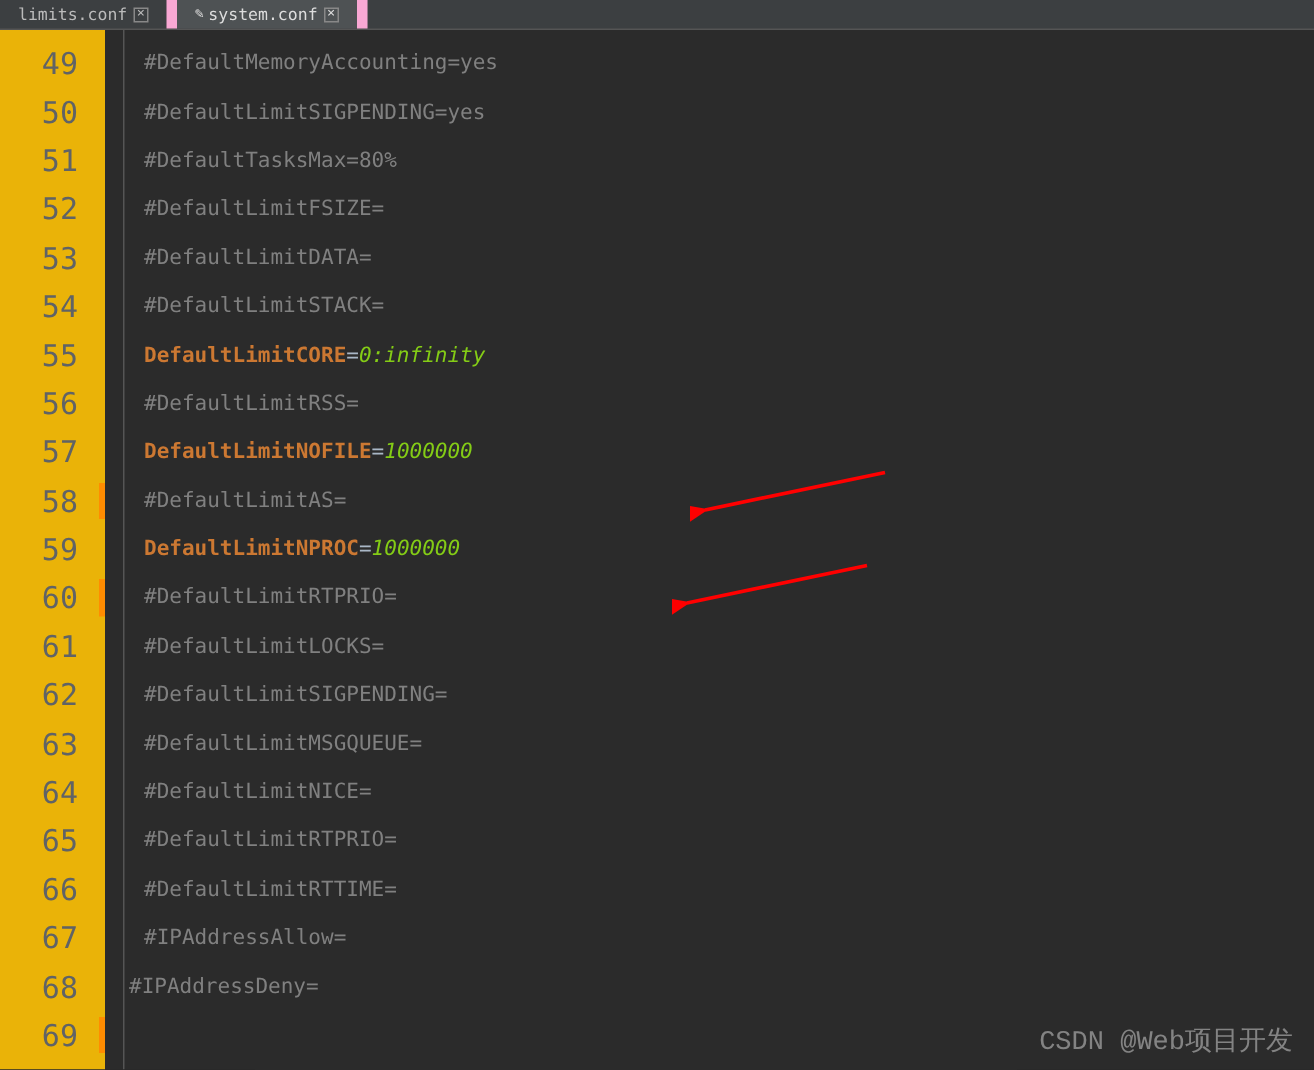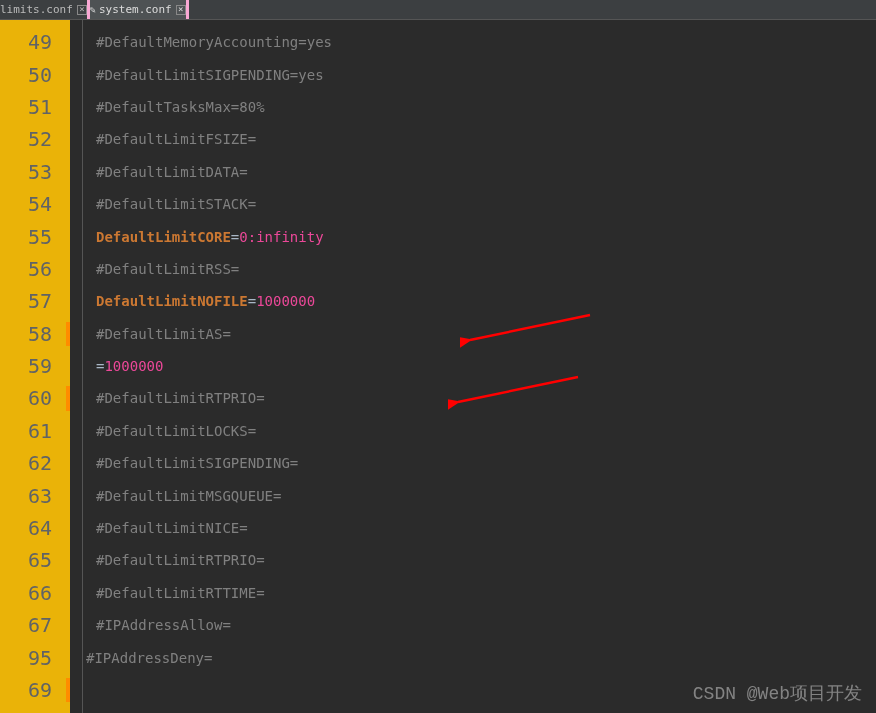--- a/index.html
+++ b/index.html
@@ -13,24 +13,24 @@
 }
 .tabs {
   display: flex;
   background: #3c3f41;
   height: 20px;
   border-bottom: 1px solid #555;
 }
 .tab {
   display: flex;
   align-items: center;
-  padding: 0 0;
+  padding: 0 12px;
   font-size: 11px;
   color: #bbb;
-  border-right: 3px solid #f9a8d4;
+  border-right: 7px solid #f9a8d4;
   cursor: pointer;
   height: 100%;
 }
 .tab.active {
   background: #4e5254;
   color: #ddd;
 }
 .tab-close {
   margin-left: 4px;
   font-size: 9px;
@@ -92,21 +92,21 @@
 .code-line {
   height: 32.4px;
   display: flex;
   align-items: center;
   font-size: 14px;
   white-space: pre;
 }
 .comment { color: #808080; }
 .key { color: #cc7832; font-weight: bold; }
 .eq { color: #a9b7c6; }
-.val { color: #ec4899; }
+.val { color: #84cc16; font-style: italic; }
 .watermark {
   position: absolute;
   bottom: 8px;
   right: 14px;
   color: rgba(220,220,220,0.5);
   font-size: 18px;
   font-family: Liberation Mono, monospace;
 }
 .arrow {
   position: absolute;
@@ -145,21 +145,21 @@
       <div class="gutter-line">58<div class="modified-marker"></div></div>
       <div class="gutter-line">59</div>
       <div class="gutter-line">60<div class="modified-marker"></div></div>
       <div class="gutter-line">61</div>
       <div class="gutter-line">62</div>
       <div class="gutter-line">63</div>
       <div class="gutter-line">64</div>
       <div class="gutter-line">65</div>
       <div class="gutter-line">66</div>
       <div class="gutter-line">67</div>
-      <div class="gutter-line">95</div>
+      <div class="gutter-line">68</div>
       <div class="gutter-line">69<div class="modified-marker"></div></div>
     </div>
   <div class="fold-line"></div>
   <div class="code" id="code">
     <svg class="arrow" style="left:390px;top:290px" width="140" height="40">
       <defs>
           <marker id="ah1" markerWidth="10" markerHeight="8" refX="1" refY="4" orient="auto">
             <polygon points="10 0, 0 4, 10 8" fill="#ff0000"></polygon>
           </marker>
         </defs>
@@ -176,21 +176,21 @@
   <div class="code-line"><span class="comment">#DefaultMemoryAccounting=yes</span></div>
       <div class="code-line"><span class="comment">#DefaultLimitSIGPENDING=yes</span></div>
       <div class="code-line"><span class="comment">#DefaultTasksMax=80%</span></div>
       <div class="code-line"><span class="comment">#DefaultLimitFSIZE=</span></div>
       <div class="code-line"><span class="comment">#DefaultLimitDATA=</span></div>
       <div class="code-line"><span class="comment">#DefaultLimitSTACK=</span></div>
       <div class="code-line"><span class="key">DefaultLimitCORE</span><span class="eq">=</span><span class="val">0:infinity</span></div>
       <div class="code-line"><span class="comment">#DefaultLimitRSS=</span></div>
       <div class="code-line"><span class="key">DefaultLimitNOFILE</span><span class="eq">=</span><span class="val">1000000</span></div>
       <div class="code-line"><span class="comment">#DefaultLimitAS=</span></div>
-      <div class="code-line"><span class="eq">=</span><span class="val">1000000</span></div>
+      <div class="code-line"><span class="key">DefaultLimitNPROC</span><span class="eq">=</span><span class="val">1000000</span></div>
       <div class="code-line"><span class="comment">#DefaultLimitRTPRIO=</span></div>
       <div class="code-line"><span class="comment">#DefaultLimitLOCKS=</span></div>
       <div class="code-line"><span class="comment">#DefaultLimitSIGPENDING=</span></div>
       <div class="code-line"><span class="comment">#DefaultLimitMSGQUEUE=</span></div>
       <div class="code-line"><span class="comment">#DefaultLimitNICE=</span></div>
       <div class="code-line"><span class="comment">#DefaultLimitRTPRIO=</span></div>
       <div class="code-line"><span class="comment">#DefaultLimitRTTIME=</span></div>
       <div class="code-line"><span class="comment">#IPAddressAllow=</span></div>
       <div class="code-line lessindent"><span class="comment">#IPAddressDeny=</span></div>
     </div>

